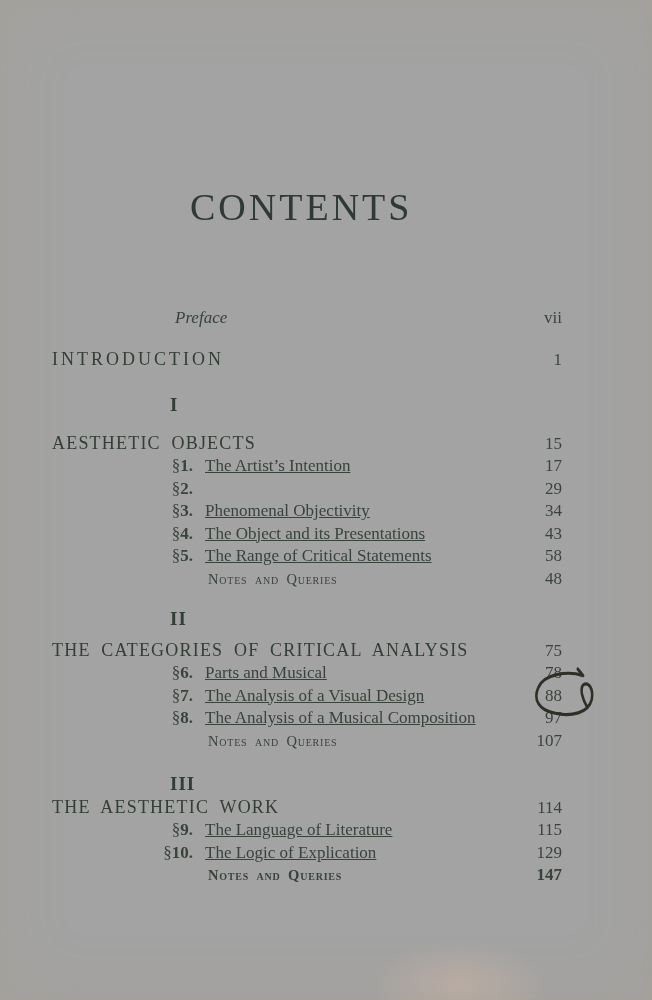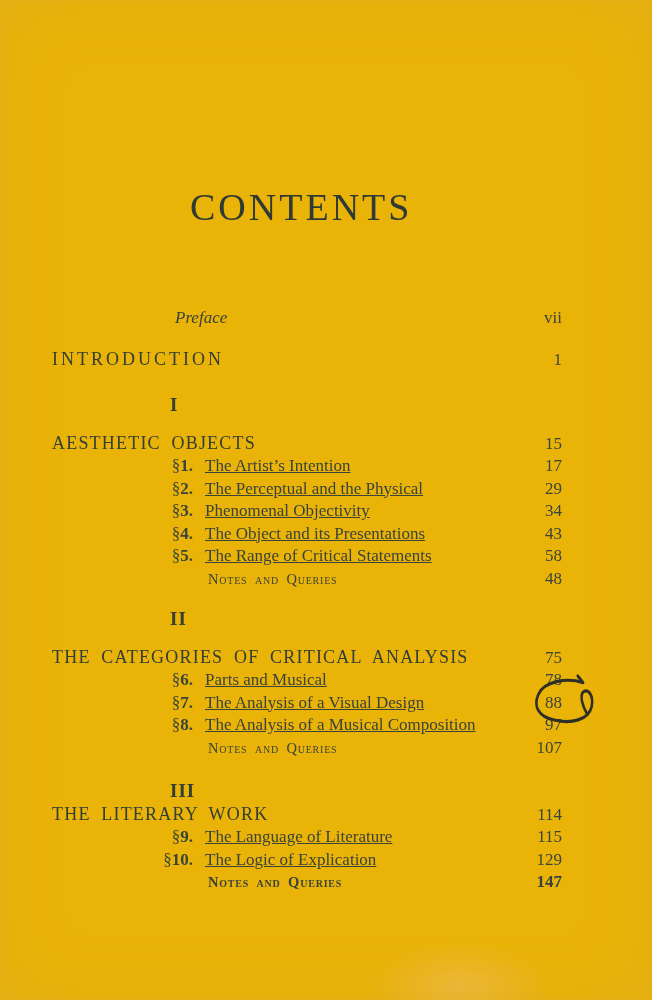--- a/index.html
+++ b/index.html
@@ -1,20 +1,20 @@
 <!DOCTYPE html>
 <html><head>
 <meta charset="utf-8">
 <style>
   html,body{margin:0;padding:0;background:#e8e2c8;}
   .page{
     position:relative;
     width:652px;height:1000px;
     margin:0 auto;
-    background:#eab308;
+    background:#a3a3a3;
     box-shadow:inset 0 0 70px rgba(178,158,108,0.13), inset 0 0 8px rgba(190,170,120,0.10);
     overflow:hidden;
     font-family:"Liberation Serif","DejaVu Serif",serif;
     color:#38433b;
     box-sizing:border-box;
     padding:0 90px 0 52px;
   }
   .page::after{
     content:"";position:absolute;left:370px;top:940px;width:180px;height:90px;
     background:radial-gradient(ellipse at center, rgba(243,196,170,0.28), rgba(243,196,170,0) 70%);
@@ -34,21 +34,21 @@
   .heading{font-size:18px;letter-spacing:1.2px;word-spacing:5px;color:#333e36;}
   .intro-row .heading{letter-spacing:3px;}
   .numeral{
     margin-left:118px;font-size:19px;line-height:23px;font-weight:700;
     letter-spacing:1px;color:#333e36;
   }
   .numeral.n1{margin-top:22px;}
   .numeral.n2{margin-top:17px;}
   .numeral.n3{margin-top:20px;}
   .heading-row{margin-top:16px;}
-  .sec2 .heading-row{margin-top:16px;}
+  .sec2 .heading-row{margin-top:9px;}
   .sec3 .heading-row{margin-top:1px;}
   .entry-row{line-height:22.5px;}
   .entry-label{
     display:inline-block;width:53px;margin-left:88px;
     text-align:right;white-space:nowrap;
   }
   .entry-label .num{font-weight:700;}
   .entry-title{margin-left:12px;text-decoration:underline;}
   .notes-row{line-height:22.5px;}
   .notes-label{
@@ -91,21 +91,20 @@
       <span class="heading">AESTHETIC OBJECTS</span>
       <span class="pagenum">15</span>
     </div>
     <div class="row entry-row">
       <span class="entry-label"><span class="sigil">§</span><span class="num">1.</span></span>
       <span class="entry-title">The Artist’s Intention</span>
       <span class="pagenum">17</span>
     </div>
     <div class="row entry-row">
       <span class="entry-label"><span class="sigil">§</span><span class="num">2.</span></span>
-      <span class="entry-title">The Perceptual and the Physical</span>
       <span class="pagenum">29</span>
     </div>
     <div class="row entry-row">
       <span class="entry-label"><span class="sigil">§</span><span class="num">3.</span></span>
       <span class="entry-title">Phenomenal Objectivity</span>
       <span class="pagenum">34</span>
     </div>
     <div class="row entry-row">
       <span class="entry-label"><span class="sigil">§</span><span class="num">4.</span></span>
       <span class="entry-title">The Object and its Presentations</span>
@@ -150,21 +149,21 @@
     </div>
     <div class="row notes-row">
       <span class="notes-label">Notes and Queries</span>
       <span class="pagenum">107</span>
     </div>
   </div>
 
   <div class="section sec3">
     <div class="numeral n3">III</div>
     <div class="row heading-row">
-      <span class="heading">THE LITERARY WORK</span>
+      <span class="heading">THE AESTHETIC WORK</span>
       <span class="pagenum">114</span>
     </div>
     <div class="row entry-row">
       <span class="entry-label"><span class="sigil">§</span><span class="num">9.</span></span>
       <span class="entry-title">The Language of Literature</span>
       <span class="pagenum">115</span>
     </div>
     <div class="row entry-row">
       <span class="entry-label"><span class="sigil">§</span><span class="num">10.</span></span>
       <span class="entry-title">The Logic of Explication</span>

